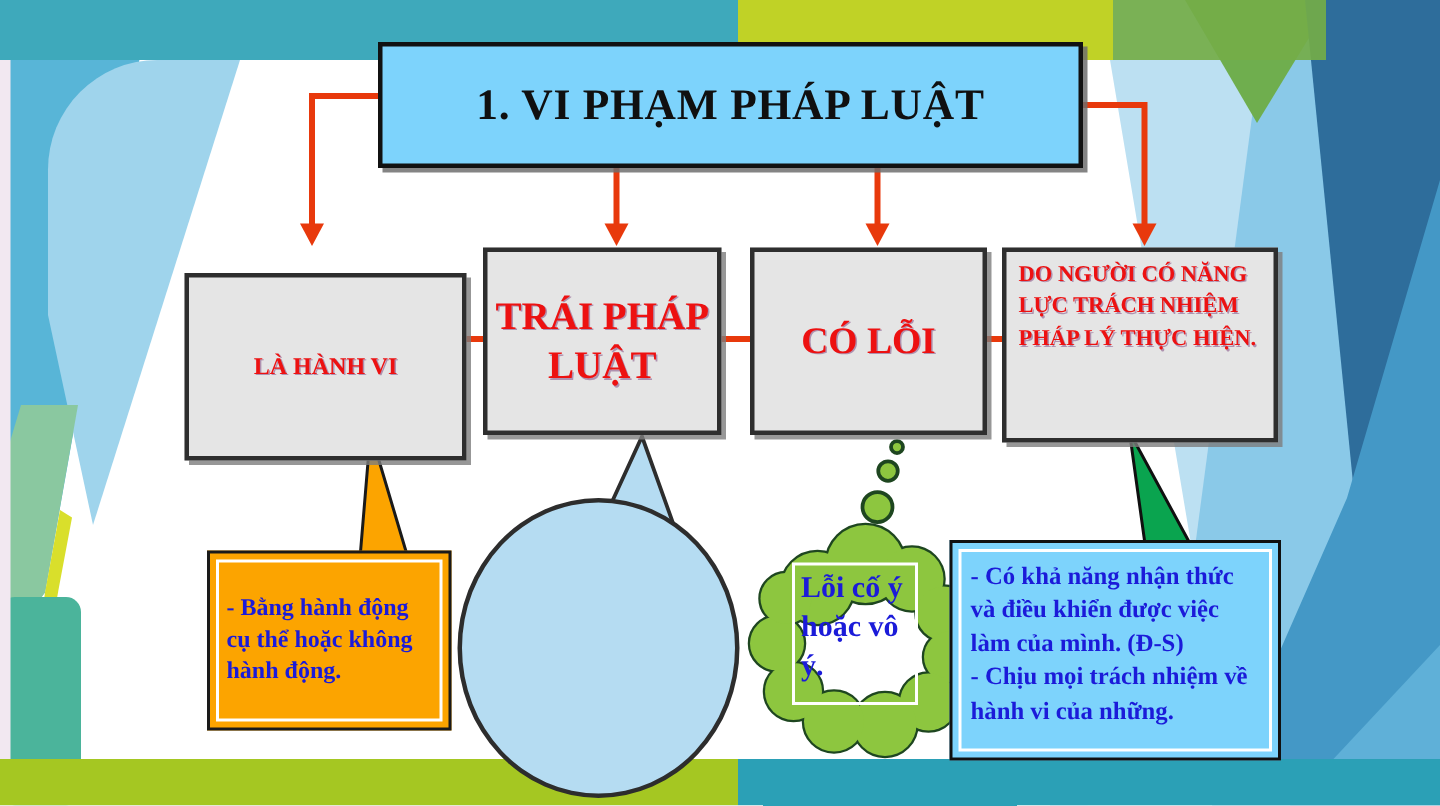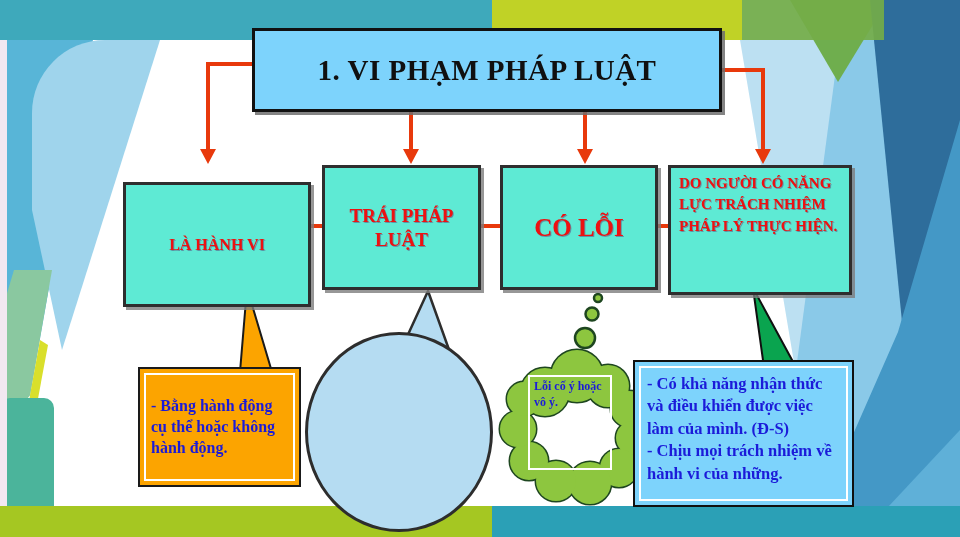--- a/index.html
+++ b/index.html
@@ -19,28 +19,28 @@
 
   
   .titlebox{
     left:252px;top:28px;width:464px;height:78px;
     background:#7dd3fc;border:3px solid #111;
     box-shadow:3px 3px 0 rgba(110,110,110,.85);
     display:flex;align-items:center;justify-content:center;
     font-weight:bold;font-size:29px;color:#101010;letter-spacing:.5px;
   }
   .cyanbox{
-    background:#5eead4;border:3px solid #2E2E2E;
+    background:#e5e5e5;border:3px solid #2E2E2E;
     box-shadow:3px 3px 0 rgba(125,125,125,.8);
     color:#ED1111;font-weight:bold;
     display:flex;align-items:center;justify-content:center;text-align:center;
     text-shadow:1px 1px 0 rgba(95,20,95,.4);
   }
   .box1{left:123px;top:182px;width:182px;height:119px;font-size:16px;}
-  .box2{left:322px;top:165px;width:153px;height:119px;font-size:19px;line-height:1.25;}
+  .box2{left:322px;top:165px;width:153px;height:119px;font-size:26px;line-height:1.25;}
   .box3{left:500px;top:165px;width:152px;height:119px;font-size:25px;}
   .box4{left:668px;top:165px;width:168px;height:119px;font-size:15px;line-height:1.42;
         align-items:flex-start;justify-content:flex-start;text-align:left;padding:5px 2px 0 8px;box-sizing:content-box;}
 
   
   .callout-text{color:#1B1BD9;font-weight:bold;}
   .orangebox{
     left:138px;top:367px;width:151px;height:108px;
     background:#FCA400;border:2px solid #1a1a1a;padding:4px;
   }
@@ -49,21 +49,21 @@
   .bluecircle{
     left:305px;top:332px;width:188px;height:200px;border-radius:50%;
     background:#B5DCF2;border:3px solid #2d2d2d;box-sizing:border-box;
   }
   .circle-inner{
     left:320px;top:367px;width:158px;height:116px;border:2px solid #fff;
     padding:3px 5px;font-size:16.5px;line-height:1.28;box-sizing:border-box;
   }
   .cloud-inner{
     left:528px;top:375px;width:84px;height:95px;border:2px solid #fff;
-    padding:2px 4px;font-size:12px;line-height:1.3;box-sizing:border-box;
+    padding:2px 4px;font-size:20px;line-height:1.3;box-sizing:border-box;
   }
   .greenbox{
     left:633px;top:360px;width:209px;height:135px;
     background:#7dd3fc;border:2px solid #101010;padding:4px;
   }
   .greenbox .inner{border:2px solid #fff;height:100%;box-sizing:border-box;
     padding:5px 6px;font-size:16.5px;line-height:1.36;}
 </style>
 </head>
 <body>

